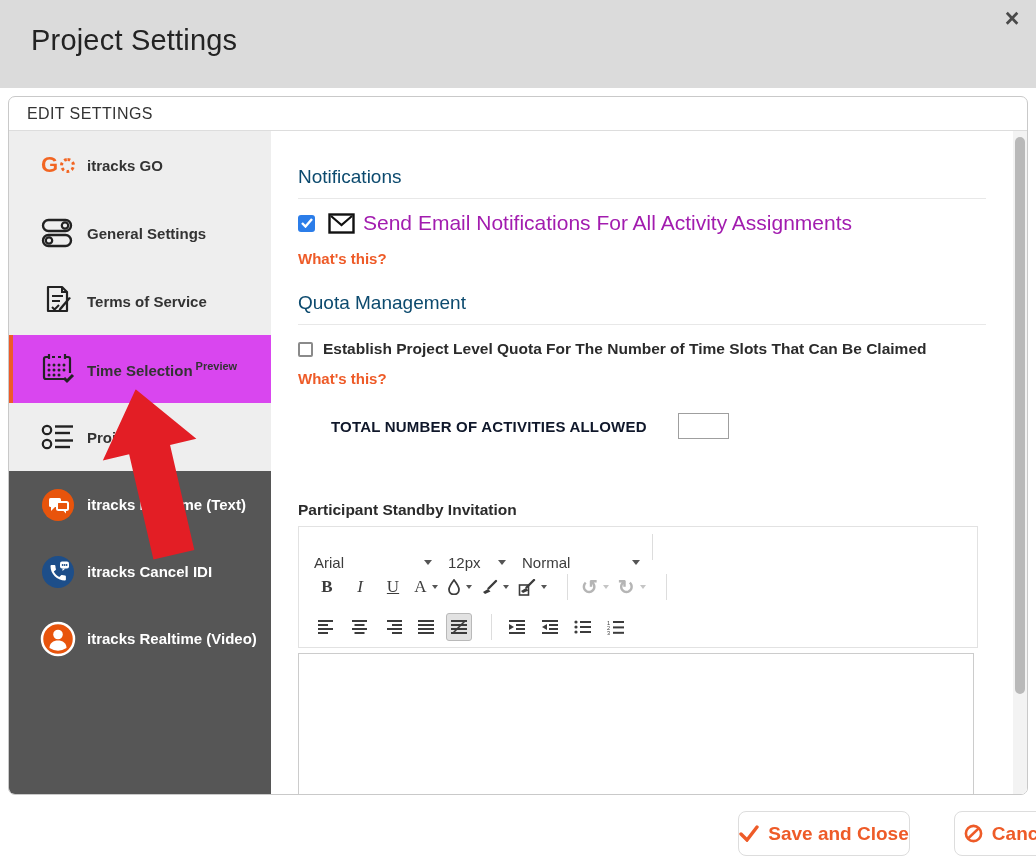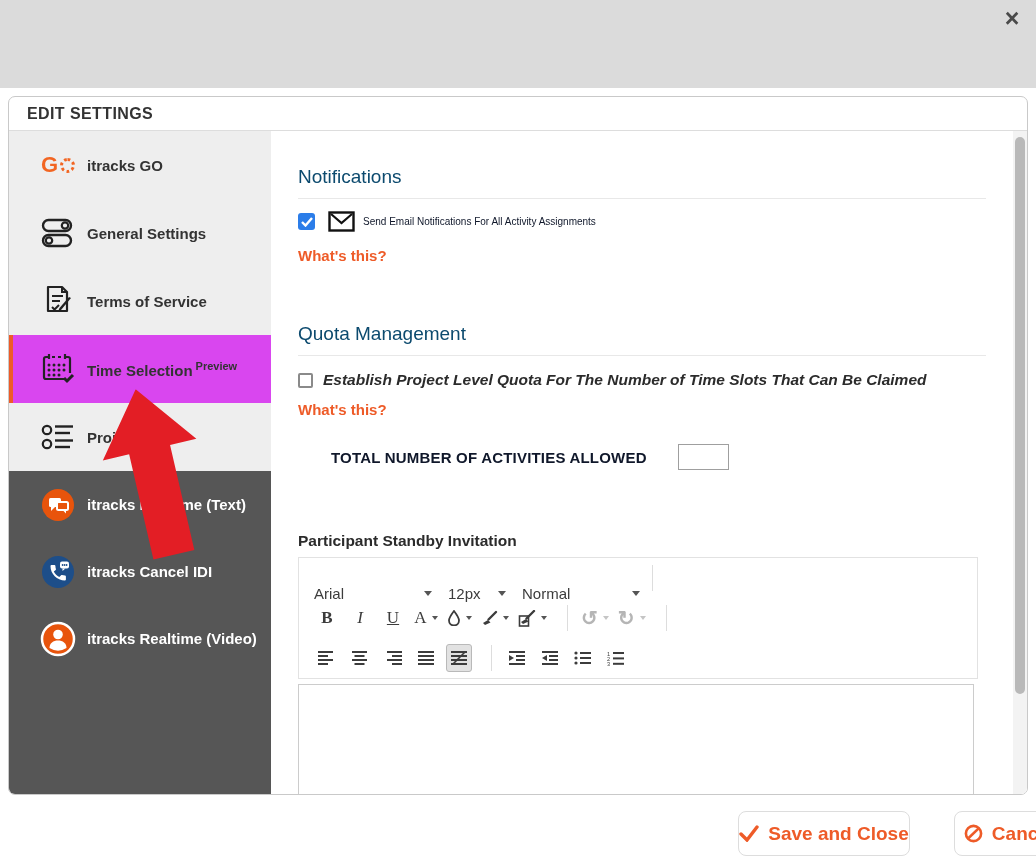--- a/index.html
+++ b/index.html
@@ -13,21 +13,21 @@
 
   
   .modal-header { position:absolute; left:0; top:0; width:1036px; height:88px; background:#dbdbdb; }
   .modal-title { position:absolute; left:31px; top:24px; font-size:29px; color:#232323; font-weight:400; letter-spacing:.2px; }
   .close-btn { position:absolute; right:8px; top:2px; width:32px; height:32px; display:flex; align-items:center; justify-content:center;
     font-size:25px; font-weight:700; color:#4a4a4a; cursor:pointer; }
 
   
   .panel { position:absolute; left:8px; top:96px; width:1020px; height:699px; background:#fff;
     border:1px solid #c9c9c9; border-radius:7px; overflow:hidden; }
-  .panel-header { height:34px; line-height:34px; padding-left:18px; font-size:16px; font-weight:700;
+  .panel-header { height:34px; line-height:34px; padding-left:18px; font-size:16px; font-weight:400;
     color:#333; letter-spacing:.4px; border-bottom:1px solid #ddd; }
   .panel-body { position:relative; display:flex; height:663px; }
 
   
   .sidebar { position:relative; width:262px; flex:none; background:#eeeeee; display:flex; flex-direction:column; }
   .side-item { height:68px; flex:none; display:flex; align-items:center; padding-left:24px;
     border-left:4px solid transparent; cursor:pointer; }
   .side-item .icn { width:42px; height:42px; flex:none; display:flex; align-items:center; justify-content:center; }
   .side-item .lbl { font-size:15px; font-weight:700; color:#333; margin-left:8px; white-space:nowrap; }
   .side-item.selected { background:#d946ef; border-left-color:#ee5b28; }
@@ -41,28 +41,28 @@
 
   
   .red-arrow { position:absolute; left:96px; top:256px; width:100px; height:172px;
     transform:rotate(-13deg); z-index:5; pointer-events:none; }
 
   
   .main { position:relative; flex:1; background:#fff; padding:0 14px 0 27px; overflow:hidden; }
   .sec-heading { width:688px; margin:0; font-size:19px; font-weight:400; color:#0c4a6e;
     padding-bottom:10px; border-bottom:1px solid #e8e8e8; }
   .h-first { margin-top:35px; }
-  .h-quota { margin-top:59px; }
+  .h-quota { margin-top:25px; }
 
   .chk-row { display:flex; align-items:center; margin-top:12px; }
-  .chk-row2 { display:flex; align-items:flex-end; margin-top:15px;font-style:italic; }
+  .chk-row2 { display:flex; align-items:flex-end; margin-top:15px; }
   .cbox { width:17px; height:17px; border-radius:3px; background:#2b7de9; display:flex; align-items:center; justify-content:center; flex:none; cursor:pointer; }
   .cbox-empty { width:15px; height:15px; border-radius:2px; border:2px solid #8a8a8a; background:#fff; flex:none; cursor:pointer; align-self:flex-start; margin-top:2px; }
   .envelope { margin-left:13px; display:flex; }
-  .chk-label { font-size:10px; color:#0f172a; margin-left:8px; }
+  .chk-label { font-size:21px; color:#a21caf; margin-left:8px; }
   .chk-label-bold { font-size:15.5px; font-weight:700; color:#2b2b2b; margin-left:10px; }
   .whats { margin-top:15px; font-size:15px; font-weight:700; color:#ee5b28; cursor:pointer; width:max-content; }
   .whats2 { margin-top:12px; }
 
   .total-row { display:flex; align-items:center; margin-top:26px; }
   .total-label { margin-left:33px; font-size:15px; font-weight:700; color:#0f172a; letter-spacing:.2px; }
   .total-input { margin-left:31px; width:51px; height:26px; border:1px solid #9f9f9f; background:#fff; font-size:14px; padding:2px 4px; }
 
   .editor-heading { margin-top:62px; font-size:15.5px; font-weight:700; color:#2b2b2b; }
   .editor-toolbar { margin-top:7px; width:680px; border:1px solid #e2e2e2; background:#fff; }
@@ -98,20 +98,21 @@
   .btn-cancel { left:918px; top:811px; width:110px; height:45px;margin-left:36px; }
 
   svg { display:block; }
 </style>
 </head>
 <body>
 
 <div class="app">
 
   <div class="modal-header">
+    <div class="modal-title">Project Settings</div>
     <div class="close-btn">×</div>
   </div>
 
   <div class="panel">
     <div class="panel-header">EDIT SETTINGS</div>
 
     <div class="panel-body">
 
       <div class="sidebar">
 

